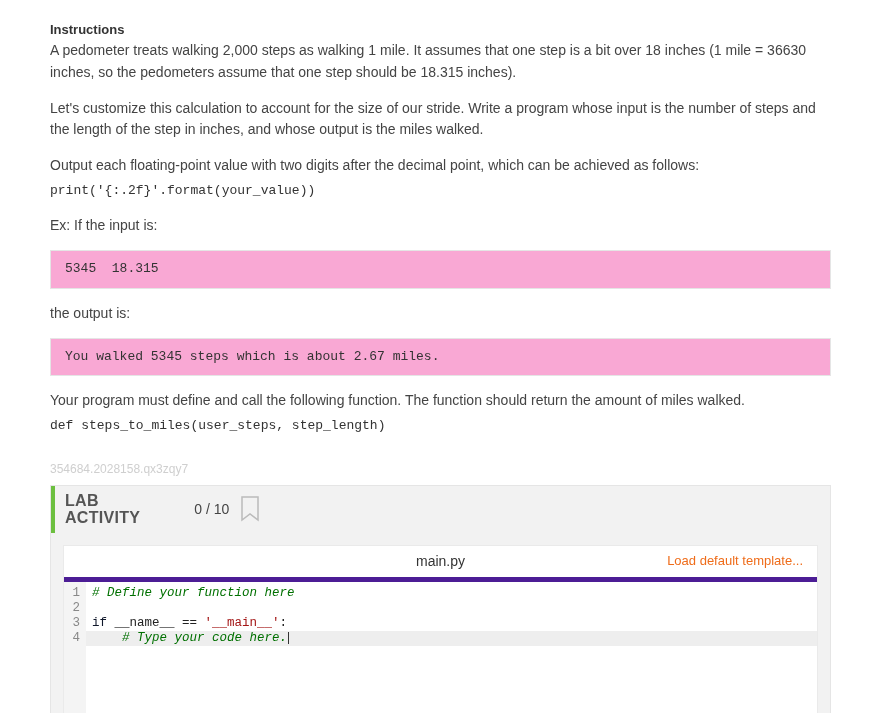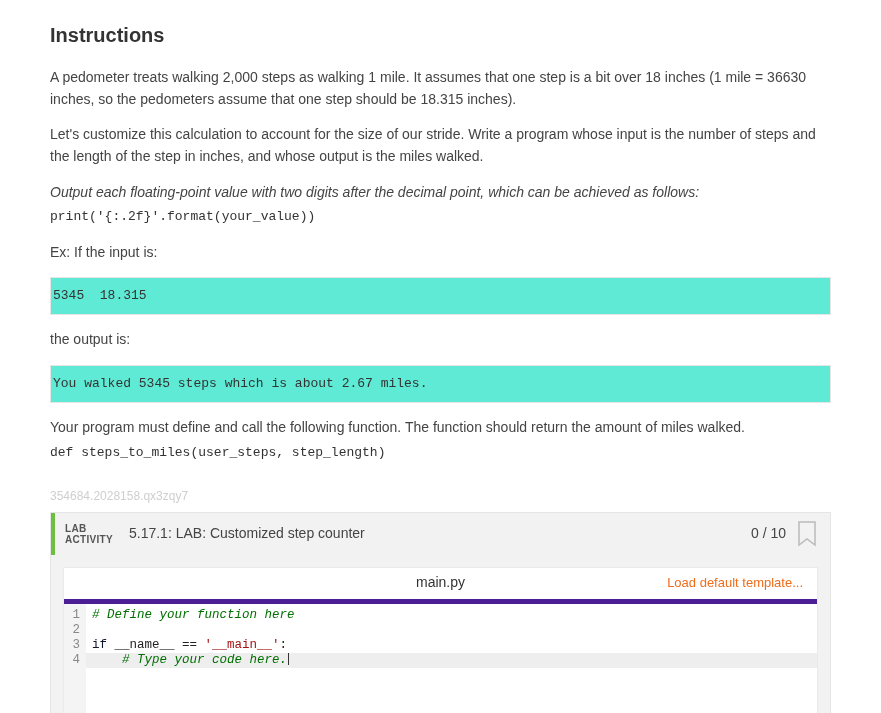--- a/index.html
+++ b/index.html
@@ -6,35 +6,34 @@
   body {
     font-family: -apple-system, BlinkMacSystemFont, "Segoe UI", Helvetica, Arial, sans-serif;
     background: #ffffff;
     color: #424242;
     font-size: 14px;
     line-height: 1.55;
     padding: 20px 50px 30px 50px;
     width: 881px;
   }
   h2.instructions {
-    font-size: 20px;
+    font-size: 13px;
     font-weight: 600;
     color: #333;
-    margin-bottom: 16px;
   }
   p { margin-bottom: 14px; color: #444; }
   code.inline, pre.codeblock code, .inline-mono {
     font-family: "Courier New", monospace;
     font-size: 13px;
   }
   .inline-mono { color: #333; }
   pre.codeblock {
-    background: #5eead4;
+    background: #f9a8d4;
     border: 1px solid #e5e5e5;
-    padding: 8px 2px;
+    padding: 8px 14px;
     margin-bottom: 14px;
     font-family: "Courier New", monospace;
     font-size: 13px;
     color: #333;
   }
   .watermark {
     font-size: 12px;
     color: #cfcfcf;
     margin-top: 2px;
     margin-bottom: 6px;
@@ -45,21 +44,21 @@
     padding-bottom: 12px;
   }
   .lab-header {
     display: flex;
     align-items: center;
     border-left: 4px solid #6cbf3f;
     padding-right: 12px;
     min-height: 42px;
   }
   .lab-tag {
-    font-size: 10px;
+    font-size: 16px;
     font-weight: 700;
     color: #555;
     letter-spacing: 0.3px;
     line-height: 1.1;
     padding: 6px 10px;
   }
   .lab-title {
     flex: 1;
     font-size: 14px;
     color: #444;
@@ -150,21 +149,21 @@
   }
 </style>
 </head>
 <body>
 
 <h2 class="instructions">Instructions</h2>
 
 <p>A pedometer treats walking 2,000 steps as walking 1 mile. It assumes that one step is a bit over 18 inches (1 mile = 36630 inches, so the pedometers assume that one step should be 18.315 inches).</p>
 <p>Let's customize this calculation to account for the size of our stride. Write a program whose input is the number of steps and the length of the step in inches, and whose output is the miles walked.</p>
 
-<p style="margin-bottom:2px;font-style:italic;">Output each floating-point value with two digits after the decimal point, which can be achieved as follows:</p>
+<p style="margin-bottom:2px;">Output each floating-point value with two digits after the decimal point, which can be achieved as follows:</p>
 <p style="margin-bottom:14px;"><span class="inline-mono">print('{:.2f}'.format(your_value))</span></p>
 
 <p>Ex: If the input is:</p>
 
 <pre class="codeblock"><code>5345  18.315</code></pre>
 
 <p>the output is:</p>
 
 <pre class="codeblock"><code>You walked 5345 steps which is about 2.67 miles.</code></pre>
 
@@ -172,21 +171,20 @@
 <p style="margin-bottom:24px;"><span class="inline-mono">def steps_to_miles(user_steps, step_length)</span></p>
 
 <div class="watermark">354684.2028158.qx3zqy7</div>
 
 <div class="lab-box">
   <div class="lab-header">
     <div class="lab-tag">
       <div>LAB</div>
       <div>ACTIVITY</div>
     </div>
-    <div class="lab-title">5.17.1: LAB: Customized step counter</div>
     <div class="lab-score">0 / 10</div>
     <div class="bookmark">
       <svg viewBox="0 0 22 28">
           <path d="M3 2 H19 V25 L11 19 L3 25 Z" fill="none" stroke="#bbb" stroke-width="1.5"></path>
         </svg>
     </div>
   </div>
 
   <div class="editor-area">
     <div class="editor-tabs">

